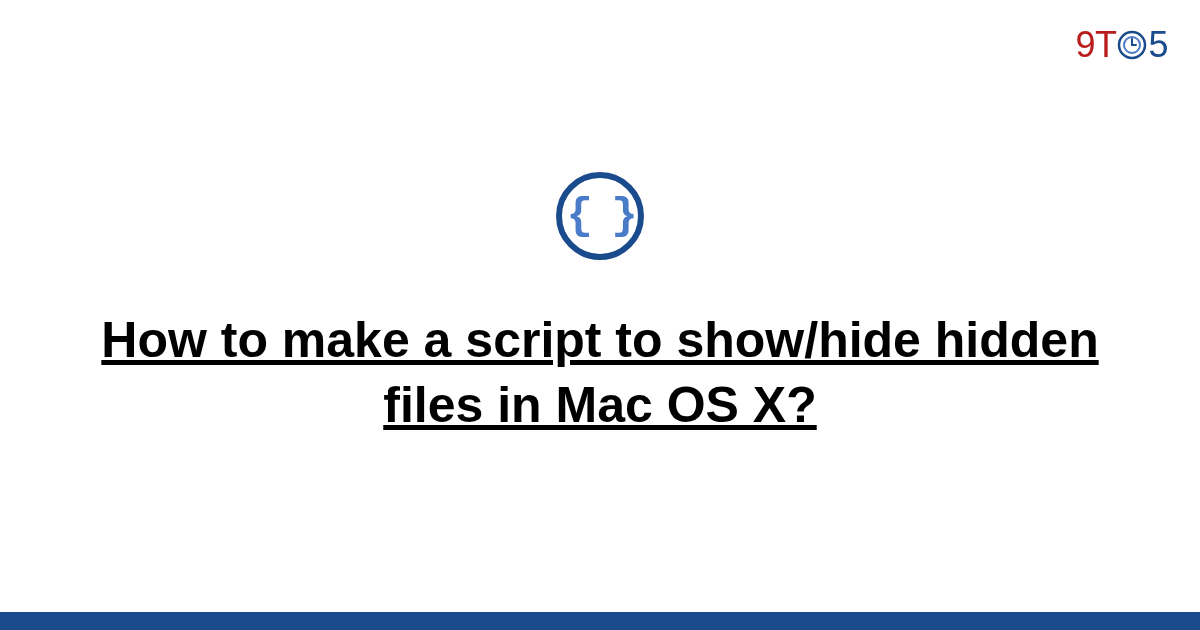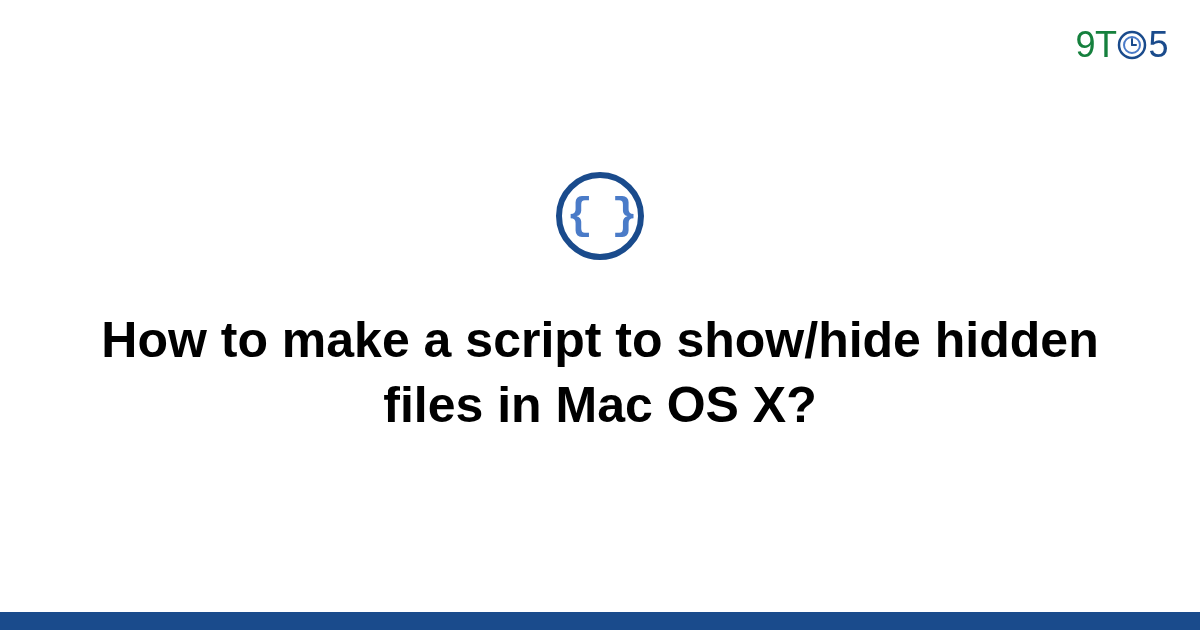--- a/index.html
+++ b/index.html
@@ -20,21 +20,21 @@
       top: 24px;
       right: 32px;
       font-size: 36px;
       font-weight: 400;
       color: #1a4b8c;
       letter-spacing: -0.5px;
       display: flex;
       align-items: center;
     }
     .logo .nine {
-      color: #15803d;
+      color: #b91c1c;
     }
     .logo .clock-icon {
       display: inline-flex;
       align-items: center;
       justify-content: center;
       margin: 0 1px;
     }
     .logo .five {
       color: #1a4b8c;
     }
@@ -72,20 +72,21 @@
       font-family: 'Courier New', monospace;
       letter-spacing: -4px;
     }
     .title {
       font-size: 50px;
       font-weight: 700;
       color: #000000;
       text-align: center;
       line-height: 1.3;
       max-width: 1000px;
+      text-decoration: underline;
     }
     .footer-bar {
       position: absolute;
       bottom: 0;
       left: 0;
       width: 100%;
       height: 18px;
       background: #1a4b8c;
     }
   </style>

